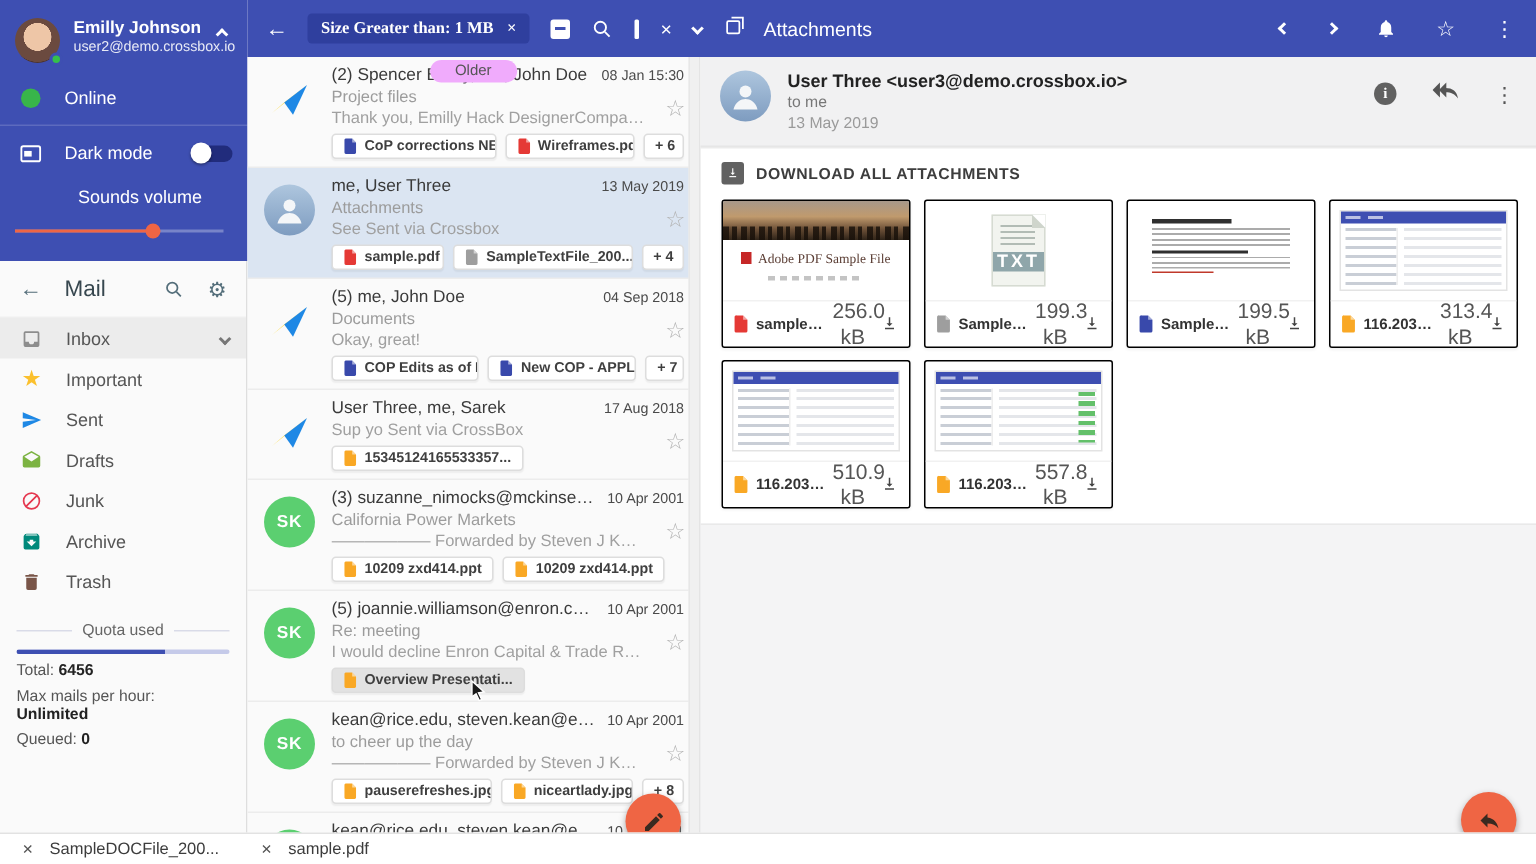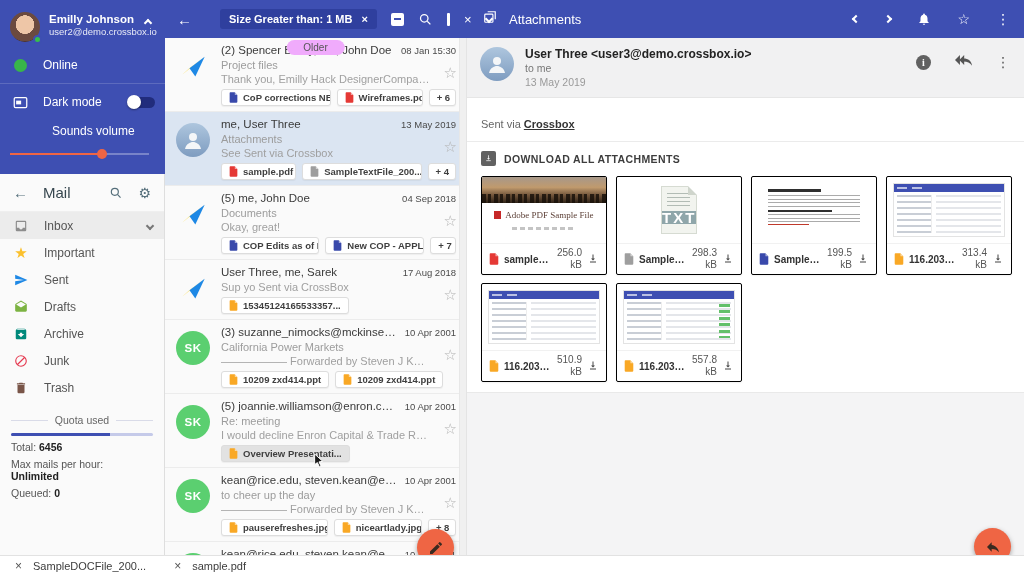--- a/index.html
+++ b/index.html
@@ -56,21 +56,21 @@
   .q-fill { height:100%; background:var(--c-appbar,#3e4fb2); }
   .q-line { font-size:10.5px; color:#555; margin-top:5px; }
   .q-line:first-of-type { margin-top:15px; }
   .q-line b { color:#222; }
 
   
   .main { flex:1; display:flex; flex-direction:column; min-width:0; }
   .appbar { height:38px; flex:none; background:var(--c-appbar,#3e4fb2); color:#fff; display:flex; align-items:center; }
   .ab-left { width:302px; flex:none; display:flex; align-items:center; padding:0 8px; }
   .ab-back { font-size:15px; padding:0 4px; }
-  .filter-chip { margin-left:24px; background:var(--c-chip_dark,#2f3f9e); border-radius:3px; padding:4px 9px; font-size:11px; font-weight:bold; display:flex; align-items:center; gap:9px; white-space:nowrap; }
+  .filter-chip { margin-left:9px; background:var(--c-chip_dark,#2f3f9e); border-radius:3px; padding:4px 9px; font-size:11px; font-weight:bold; display:flex; align-items:center; gap:9px; white-space:nowrap;font-family:Liberation Serif, serif; }
   .filter-chip .fx { font-size:11px; font-weight:bold; }
   .ab-sp { flex:1; }
   .abic { margin-left:14px; display:flex; align-items:center; justify-content:center; font-size:13px; }
   .cb-ind { width:13px; height:13px; background:#fff; border-radius:2px; display:flex; align-items:center; justify-content:center; }
   .cb-ind i { width:7px; height:2px; background:var(--c-appbar,#3e4fb2); }
   .vbar { width:3px; height:13px; background:#fff; border-radius:1px; }
   .ab-right { flex:1; display:flex; align-items:center; padding:0 14px 0 16px; min-width:0; }
   .ab-title { margin-left:12px; font-size:13px; }
   .ab-ric { margin-left:26px; display:flex; align-items:center; font-size:14px; }
 
@@ -122,36 +122,36 @@
   .line2 a { color:#333; font-weight:bold; text-decoration:underline; }
   .rdiv { border-top:1px solid #ebebeb; }
   .dl-row { display:flex; align-items:center; gap:8px; padding:9px 14px 7px; }
   .dl-ic { width:15px; height:15px; background:#616161; border-radius:2px; display:flex; align-items:center; justify-content:center; flex:none; }
   .dl-label { font-size:10.5px; font-weight:bold; color:#3d3d3d; letter-spacing:.4px; }
   .grid { display:grid; grid-template-columns:repeat(4,1fr); gap:8px 9px; padding:3px 12px 10px 14px; }
   .card { background:#fff; border:1px solid #000000; border-radius:2px; box-shadow:0 1px 2px rgba(0,0,0,.06); height:99px; display:flex; flex-direction:column; overflow:hidden; }
   .cprev { flex:1; position:relative; overflow:hidden; border-bottom:1px solid #f1f1f1; }
   .cfoot { height:30px; flex:none; display:flex; align-items:center; gap:5px; padding:0 7px; }
   .fname { flex:1; min-width:0; font-size:10px; font-weight:bold; color:#333; white-space:nowrap; overflow:hidden; text-overflow:ellipsis; }
-  .fsize { flex:none; width:27px; font-size:10px; color:#555; text-align:right; line-height:1.2; }
+  .fsize { flex:none; width:27px; font-size:14px; color:#555; text-align:center; line-height:1.2; }
   .fdl { flex:none; display:flex; }
   .after { flex:1; border-top:1px solid #e9e9e9; background:#f4f4f5; }
 
   
   .pv-photo { height:26px; background:linear-gradient(180deg,#a7988a 0%,#c09a6d 40%,#6e5138 72%,#2e2318 100%); position:relative; }
   .pv-photo::after { content:""; position:absolute; left:0; right:0; bottom:0; height:9px;
     background:repeating-linear-gradient(90deg, rgba(25,17,10,.85) 0 4px, rgba(60,44,28,.3) 4px 6px, rgba(25,17,10,.85) 6px 9px, transparent 9px 12px); }
   .pv-t { display:flex; align-items:center; justify-content:center; gap:4px; margin-top:7px;
     font-family:"Liberation Serif",serif; font-size:9px; color:#5d4037; white-space:nowrap; }
   .pdfsq { width:7px; height:8px; background:#c62828; flex:none; }
   .pv-sub { margin:7px auto 0; width:52%; height:3px; background:repeating-linear-gradient(90deg,#c4c4c4 0 5px,transparent 5px 8px); }
   .txt-page { position:absolute; left:50%; top:50%; transform:translate(-50%,-50%); width:36px; height:48px; background:#f2f4ef; border:1px solid #d6dbd2; }
   .txt-page::after { content:""; position:absolute; right:-1px; top:-1px; border-style:solid; border-width:0 9px 9px 0; border-color:#fff #fff #cfd5cc #cfd5cc; }
   .txt-lines { position:absolute; left:5px; right:6px; top:6px; height:15px; background:repeating-linear-gradient(180deg,#b2bcb5 0 1.5px,transparent 1.5px 4px); }
-  .txt-band { position:absolute; left:0; right:0; bottom:9px; height:13px; background:#8fa6aa; color:#fff; font-size:15px; font-weight:bold; text-align:center; line-height:13px; letter-spacing:2px; }
+  .txt-band { position:absolute; left:0; right:0; bottom:9px; height:13px; background:#8fa6aa; color:#fff; font-size:12px; font-weight:bold; text-align:center; line-height:13px; letter-spacing:2px; }
   .doc-wrap { position:absolute; inset:8px 16px; background:#fff; }
   .doc-h { height:2.5px; background:#2f2f2f; width:58%; margin:4px 0 3px; }
   .doc-l { height:12px; background:repeating-linear-gradient(180deg,#ababab 0 1.3px,transparent 1.3px 3.6px); }
   .doc-h2 { height:2px; background:#2f2f2f; width:70%; margin:3px 0 2px; }
   .doc-l2 { height:8px; background:repeating-linear-gradient(180deg,#ababab 0 1.3px,transparent 1.3px 3.6px); }
   .doc-r { height:1.5px; background:#c0392b; width:45%; margin-top:2px; }
   .app-shot { position:absolute; inset:6px; border:1px solid #e3e3e3; display:flex; flex-direction:column; background:#fff; }
   .as-bar { height:8px; flex:none; background:var(--c-appbar,#3e4fb2); display:flex; align-items:center; gap:5px; padding:0 3px; }
   .as-bar i { width:10px; height:2.5px; background:rgba(255,255,255,.65); }
   .as-body { flex:1; display:flex; min-height:0; }
@@ -254,32 +254,32 @@
           <span class="fic">
               <svg width="14" height="14" viewBox="0 0 24 24">
                 <path fill="#7cb342" d="M21.99 8c0-.72-.37-1.35-.94-1.7L12 1 2.95 6.3C2.38 6.65 2 7.28 2 8v10a2 2 0 0 0 2 2h16a2 2 0 0 0 2-2l-.01-10zM12 13 3.74 7.84 12 3l8.26 4.84z"></path>
               </svg>
             </span>
           <span>Drafts</span>
         </div>
         <div class="folder">
           <span class="fic">
               <svg width="14" height="14" viewBox="0 0 24 24">
-                <path fill="#00897b" d="M20.54 5.23 19.15 3.55A1.9 1.9 0 0 0 17.7 3H6.3c-.59 0-1.11.21-1.46.55L3.46 5.23C3.17 5.57 3 6.02 3 6.5V19a2 2 0 0 0 2 2h14a2 2 0 0 0 2-2V6.5c0-.48-.17-.93-.46-1.27zM12 17.5 6.5 12H10v-2h4v2h3.5L12 17.5zM5.12 5l.81-1h12l.94 1H5.12z"></path>
-              </svg>
-            </span>
-          <span>Archive</span>
+                <path fill="#e53950" d="M12 2a10 10 0 1 0 0 20 10 10 0 0 0 0-20zm-8 10c0-4.42 3.58-8 8-8 1.85 0 3.55.63 4.9 1.69L5.69 16.9A7.9 7.9 0 0 1 4 12zm8 8a7.9 7.9 0 0 1-4.9-1.69L18.31 7.1A7.9 7.9 0 0 1 20 12c0 4.42-3.58 8-8 8z"></path>
+              </svg>
+            </span>
+          <span>Junk</span>
         </div>
         <div class="folder">
           <span class="fic">
               <svg width="14" height="14" viewBox="0 0 24 24">
-                <path fill="#e53950" d="M12 2a10 10 0 1 0 0 20 10 10 0 0 0 0-20zm-8 10c0-4.42 3.58-8 8-8 1.85 0 3.55.63 4.9 1.69L5.69 16.9A7.9 7.9 0 0 1 4 12zm8 8a7.9 7.9 0 0 1-4.9-1.69L18.31 7.1A7.9 7.9 0 0 1 20 12c0 4.42-3.58 8-8 8z"></path>
-              </svg>
-            </span>
-          <span>Junk</span>
+                <path fill="#00897b" d="M20.54 5.23 19.15 3.55A1.9 1.9 0 0 0 17.7 3H6.3c-.59 0-1.11.21-1.46.55L3.46 5.23C3.17 5.57 3 6.02 3 6.5V19a2 2 0 0 0 2 2h14a2 2 0 0 0 2-2V6.5c0-.48-.17-.93-.46-1.27zM12 17.5 6.5 12H10v-2h4v2h3.5L12 17.5zM5.12 5l.81-1h12l.94 1H5.12z"></path>
+              </svg>
+            </span>
+          <span>Archive</span>
         </div>
         <div class="folder">
           <span class="fic">
               <svg width="14" height="14" viewBox="0 0 24 24">
                 <path fill="#795548" d="M6 19a2 2 0 0 0 2 2h8a2 2 0 0 0 2-2V7H6v12zM19 4h-3.5l-1-1h-5l-1 1H5v2h14V4z"></path>
               </svg>
             </span>
           <span>Trash</span>
         </div>
       </nav>
@@ -626,21 +626,20 @@
                   <path fill="#555" d="M7 6V2L0 9l7 7v-4z"></path>
                   <path fill="#555" d="M13 6V2L6 9l7 7v-4z"></path>
                   <path fill="#555" d="M12 7c7 0 11 3 12 10-2.8-4.3-6.5-6-12-6z"></path>
                 </svg>
             </span>
             <span class="rkebab">⋮</span>
           </div>
         </div>
 
         <div class="rbody">
-          <div class="line2"><span>Sent via </span><a href="#">Crossbox</a></div>
           <div class="rdiv"></div>
           <div class="dl-row">
             <span class="dl-ic">
               <svg width="9" height="9" viewBox="0 0 24 24">
                   <path fill="#fff" d="M11 3h2v8h3l-4 4-4-4h3z"></path>
                   <rect x="6" y="17" width="12" height="2" fill="#fff"></rect>
                 </svg>
             </span>
             <span class="dl-label">DOWNLOAD ALL ATTACHMENTS</span>
           </div>
@@ -682,21 +681,21 @@
                   </div>
               </div>
               <div class="cfoot">
                 <span class="cic" data-type="txt">
                     <svg width="10" height="12" viewBox="0 0 14 16">
                       <path fill="currentColor" d="M3 0h6l4 4v10.5A1.5 1.5 0 0 1 11.5 16h-9A1.5 1.5 0 0 1 1 14.5v-13A1.5 1.5 0 0 1 3 0z"></path>
                       <path d="M9 0l4 4H9z" fill="rgba(255,255,255,.55)"></path>
                     </svg>
                   </span>
                 <span class="fname">SampleTextFile_20...</span>
-                <span class="fsize"><span>298.3</span><br><span>kB</span></span>
+                <span class="fsize"><span>199.3</span><br><span>kB</span></span>
                 <span class="fdl">
                     <svg width="12" height="12" viewBox="0 0 24 24">
                       <path fill="#444" d="M11 3h2v8h3l-4 4-4-4h3z"></path>
                       <rect x="6" y="17" width="12" height="2" fill="#444"></rect>
                     </svg>
                   </span>
               </div>
             </div>
 
             <div class="card">

